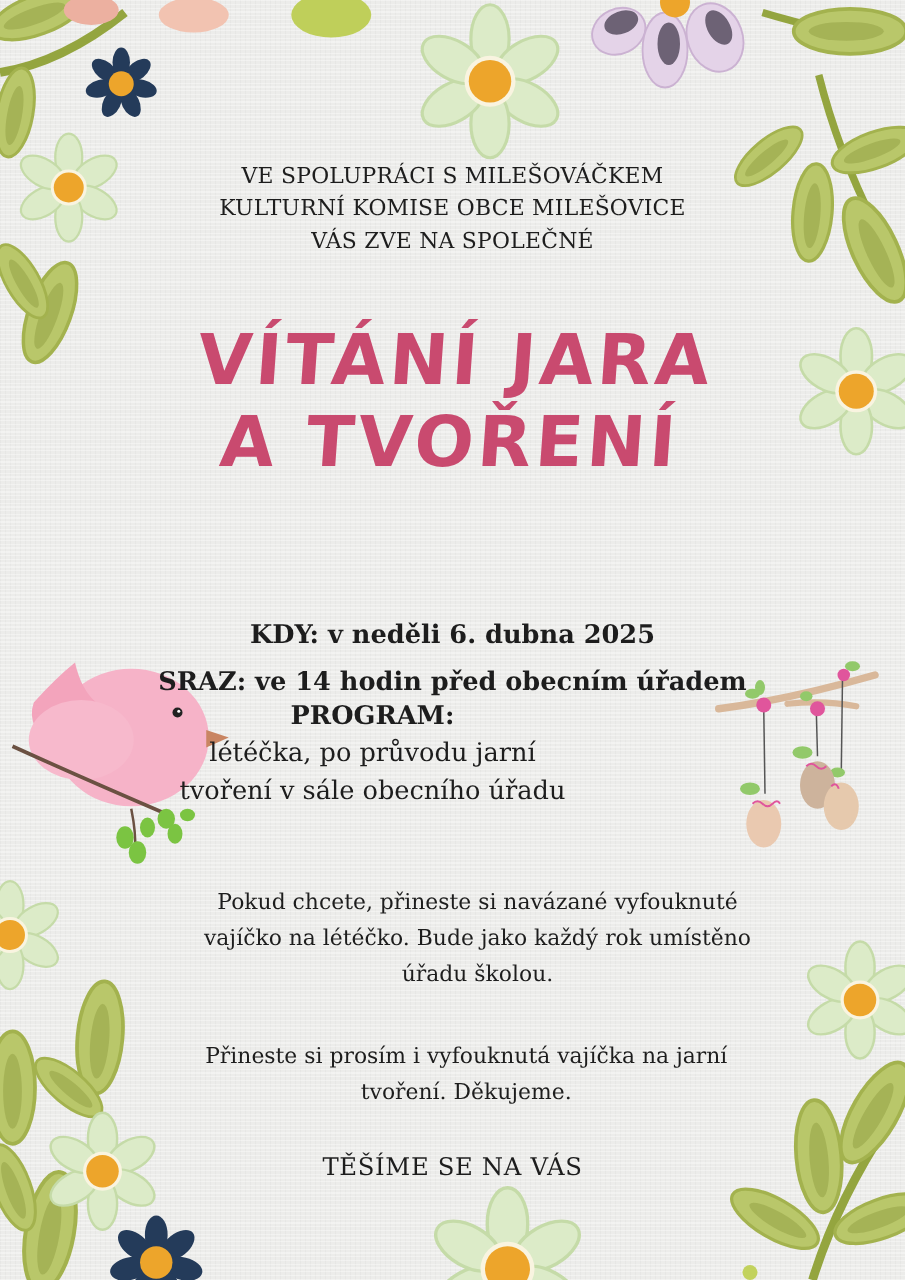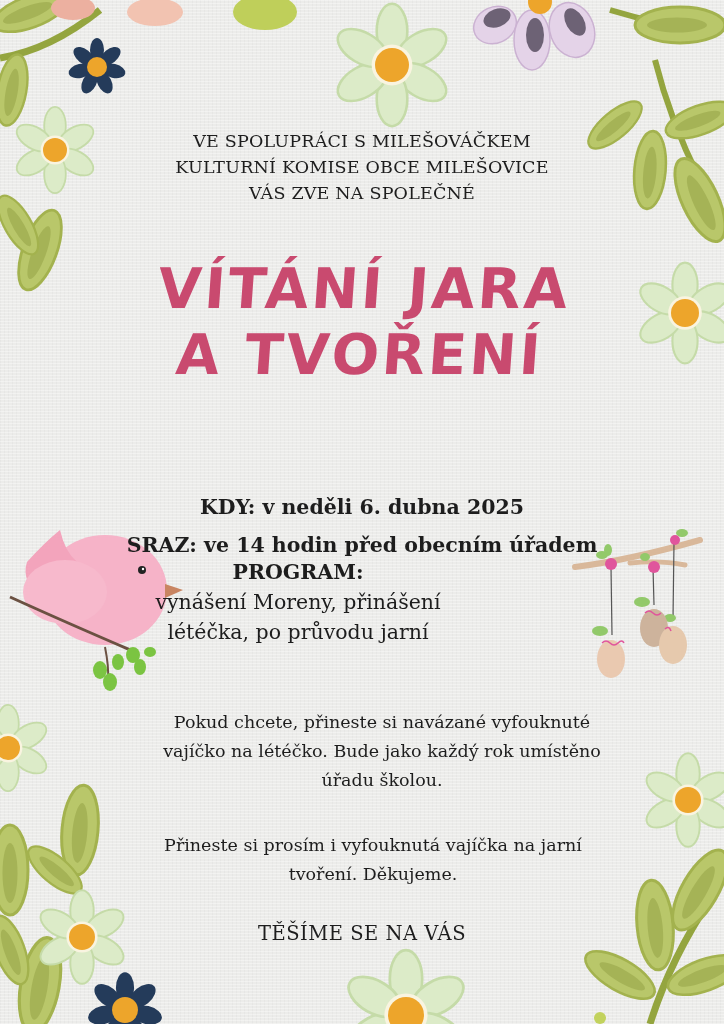--- a/index.html
+++ b/index.html
@@ -177,22 +177,22 @@
     <span class="line">A TVOŘENÍ</span>
   </div>
 
   <div class="when">
     <span class="line">KDY: v neděli 6. dubna 2025</span>
     <span class="line">SRAZ: ve 14 hodin před obecním úřadem</span>
   </div>
 
   <div class="program">
     <span class="line ph">PROGRAM:</span>
-    <span class="line">vynášení Moreny,  přinášení</span>
     <span class="line">létéčka, po průvodu jarní</span>
+    <span class="line">tvoření v sále obecního úřadu</span>
   </div>
 
   <div class="note1">
     <span class="line">Pokud chcete, přineste si navázané vyfouknuté</span>
     <span class="line">vajíčko na létéčko. Bude  jako každý rok umístěno</span>
     <span class="line">úřadu školou.</span>
   </div>
 
   <div class="note2">
     <span class="line">Přineste si prosím i vyfouknutá vajíčka na jarní</span>

